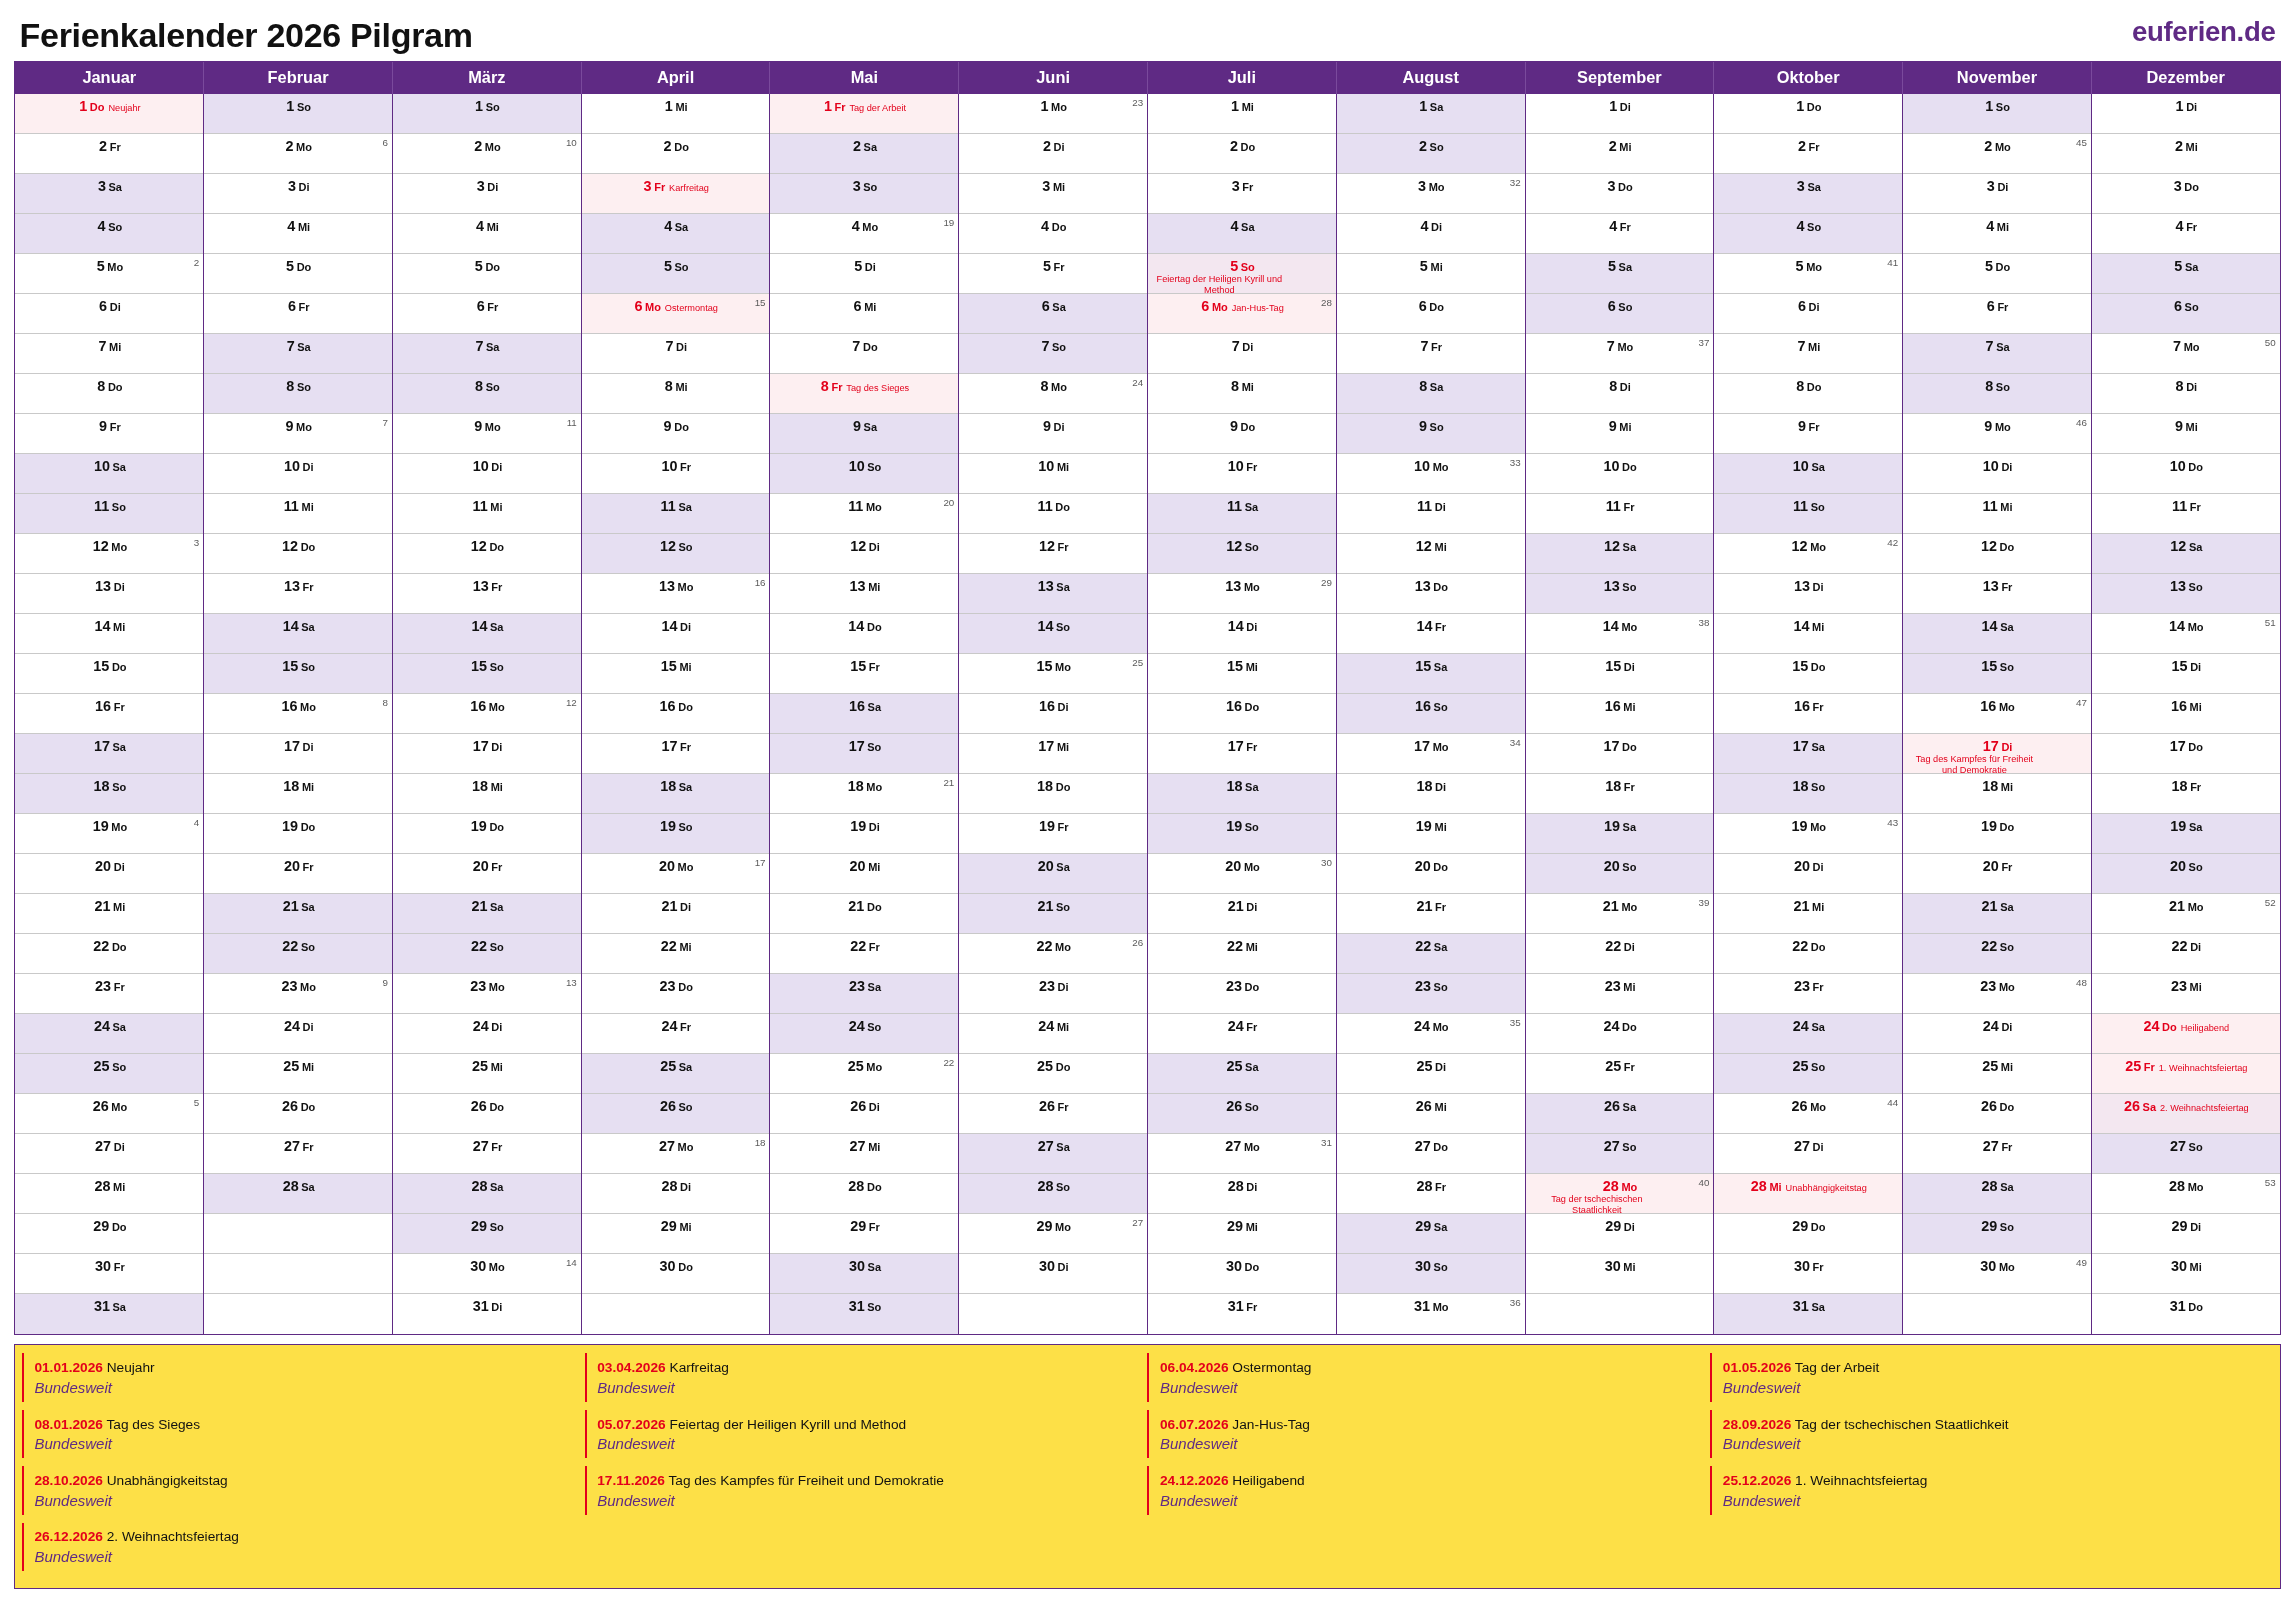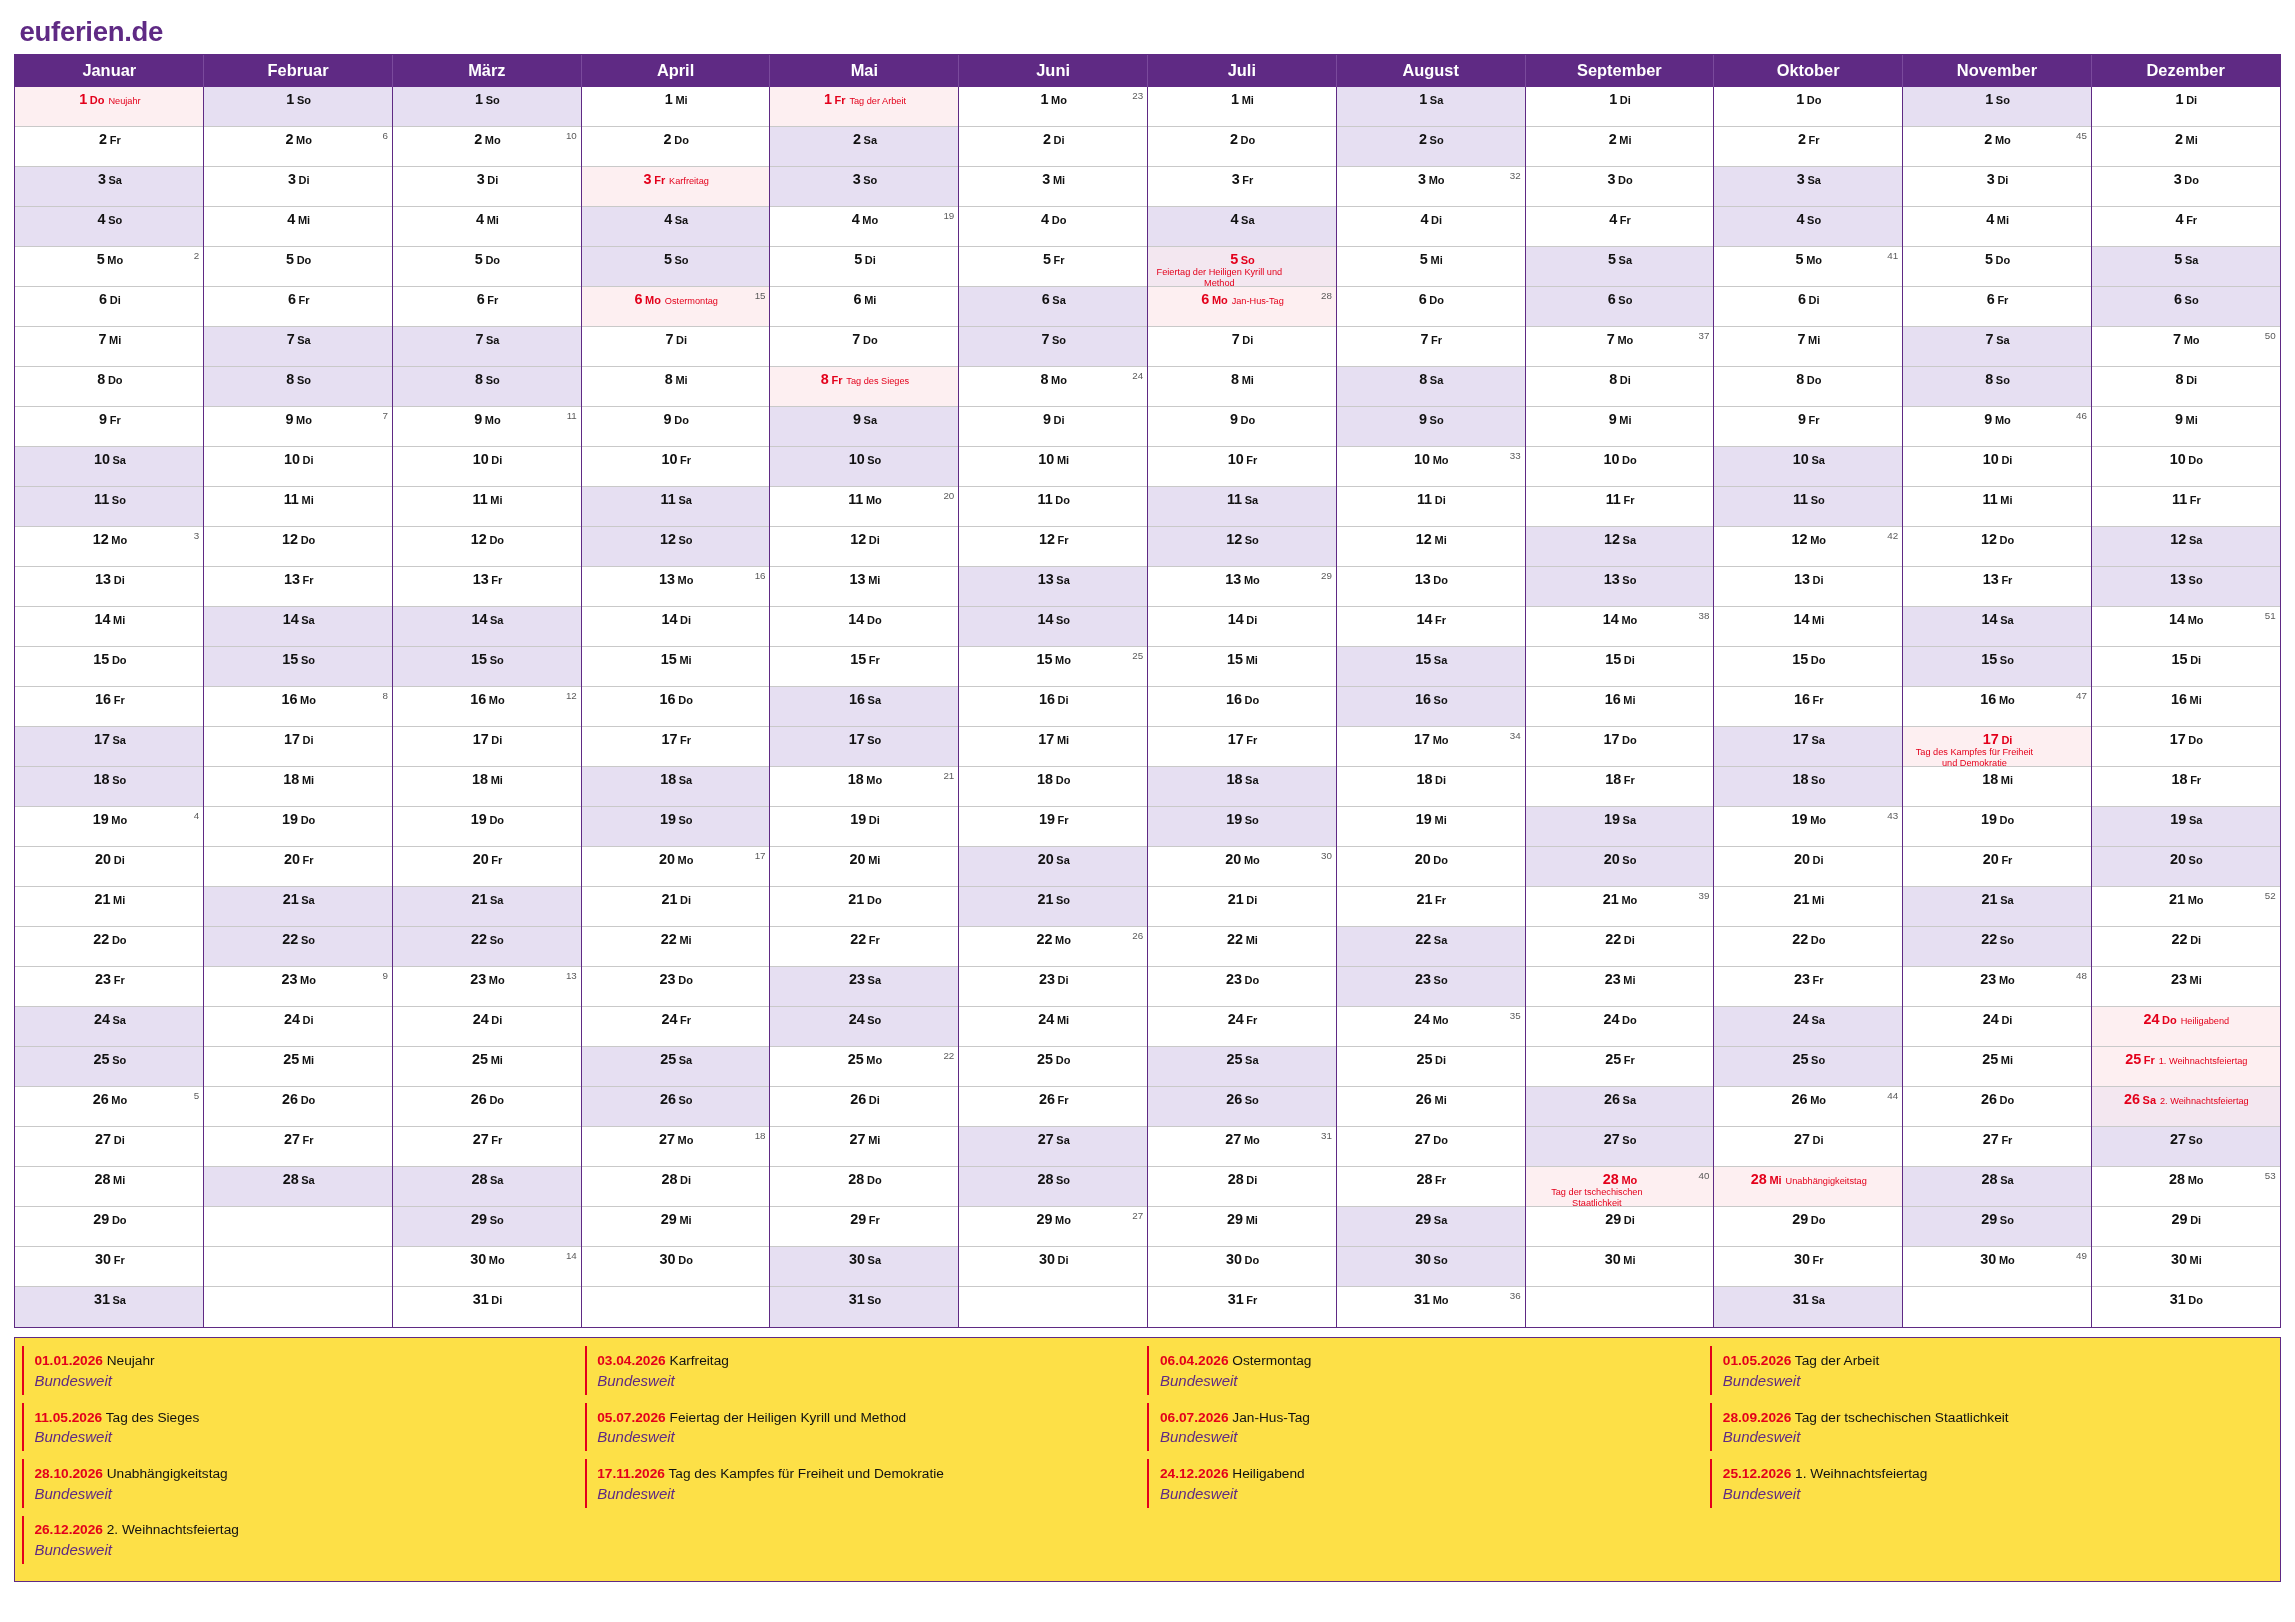--- a/index.html
+++ b/index.html
@@ -87,20 +87,21 @@
   .litem .lname { color:#111; }
   .litem .lscope { font-size: 15px; font-style: italic; color:#5f2a84; margin-top: 2.6px; }
   .litem.blank { border-left: none; }
 </style>
 </head>
 <body>
 
 <div class="page">
 
   <div class="topbar">
+    <div class="title">Ferienkalender 2026 Pilgram</div>
     <div class="brand">euferien.de</div>
   </div>
 
   <div class="cal">
     <div class="months-head" id="months-head">
         <div class="mh">Januar</div>
         <div class="mh">Februar</div>
         <div class="mh">März</div>
         <div class="mh">April</div>
         <div class="mh">Mai</div>
@@ -524,21 +525,21 @@
         </div>
         <div class="litem">
           <div class="l1"><span class="ldate">06.04.2026</span> <span class="lname"> Ostermontag</span></div>
           <div class="lscope">Bundesweit</div>
         </div>
         <div class="litem">
           <div class="l1"><span class="ldate">01.05.2026</span> <span class="lname"> Tag der Arbeit</span></div>
           <div class="lscope">Bundesweit</div>
         </div>
         <div class="litem">
-          <div class="l1"><span class="ldate">11.05.2026</span> <span class="lname"> Tag des Sieges</span></div>
+          <div class="l1"><span class="ldate">08.01.2026</span> <span class="lname"> Tag des Sieges</span></div>
           <div class="lscope">Bundesweit</div>
         </div>
         <div class="litem">
           <div class="l1"><span class="ldate">05.07.2026</span> <span class="lname"> Feiertag der Heiligen Kyrill und Method</span></div>
           <div class="lscope">Bundesweit</div>
         </div>
         <div class="litem">
           <div class="l1"><span class="ldate">06.07.2026</span> <span class="lname"> Jan-Hus-Tag</span></div>
           <div class="lscope">Bundesweit</div>
         </div>

